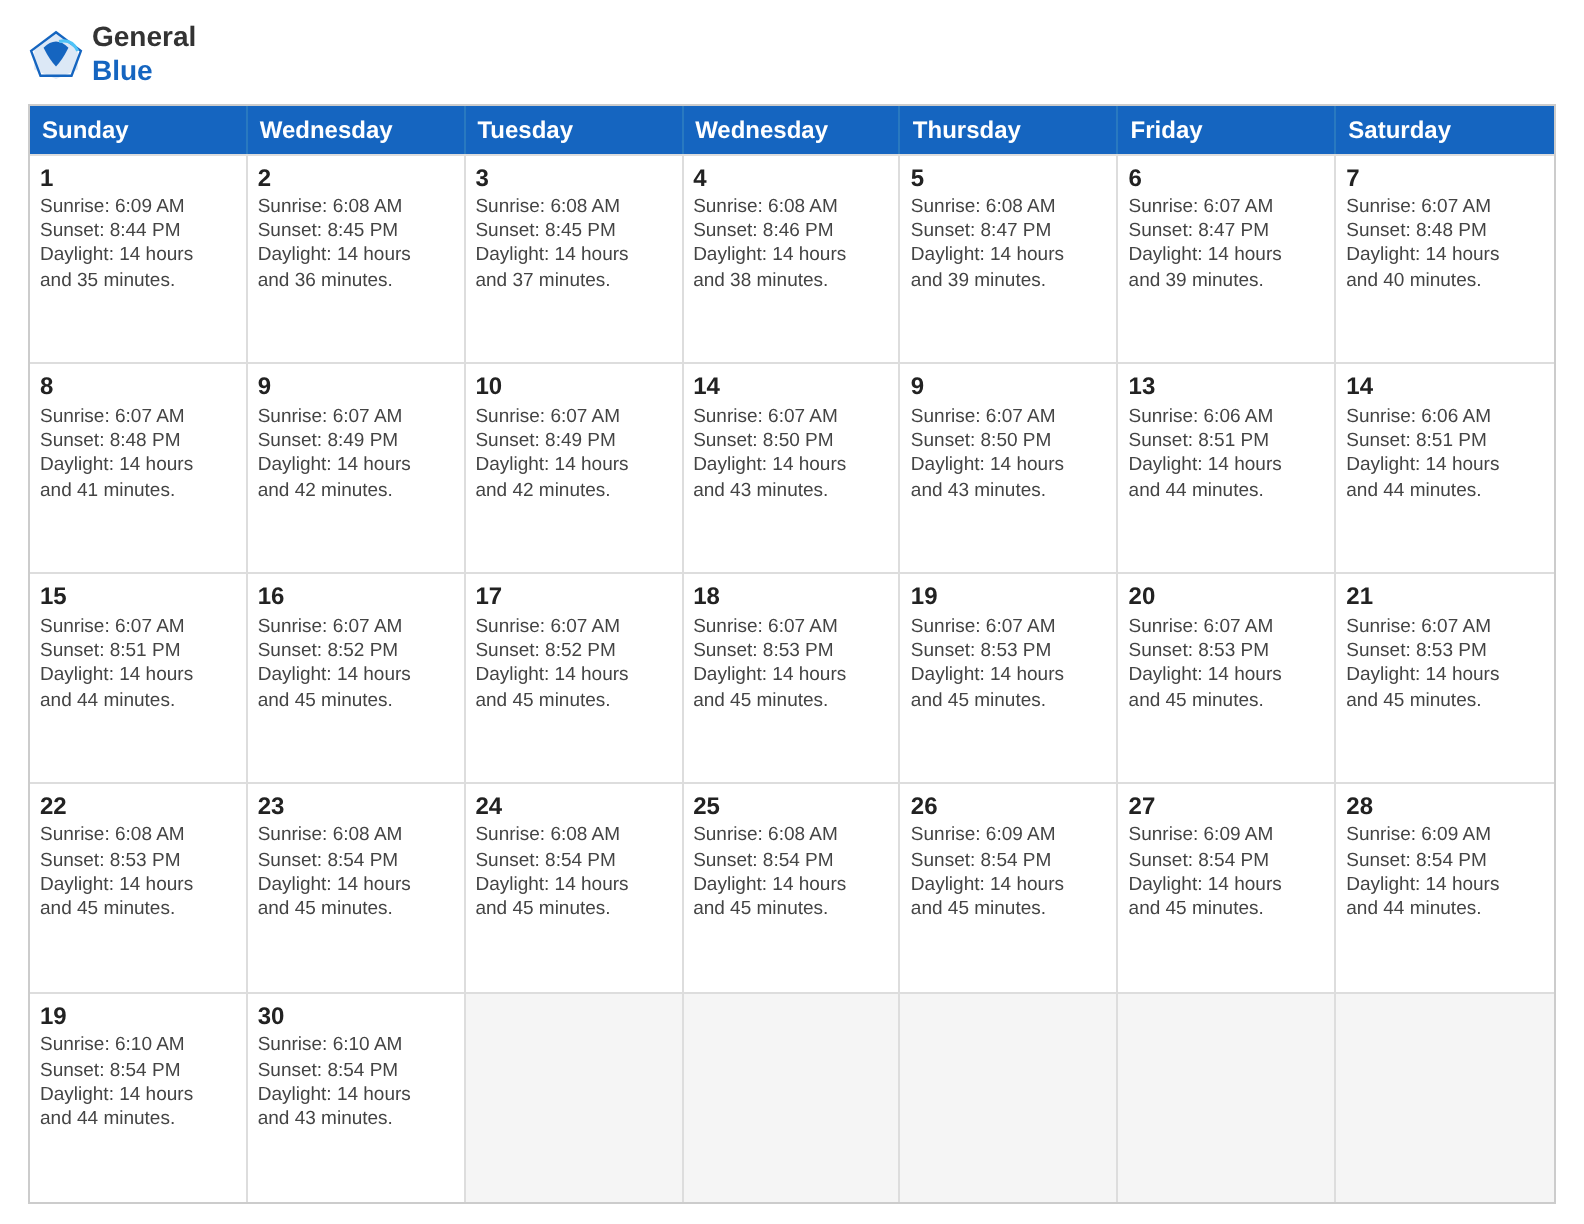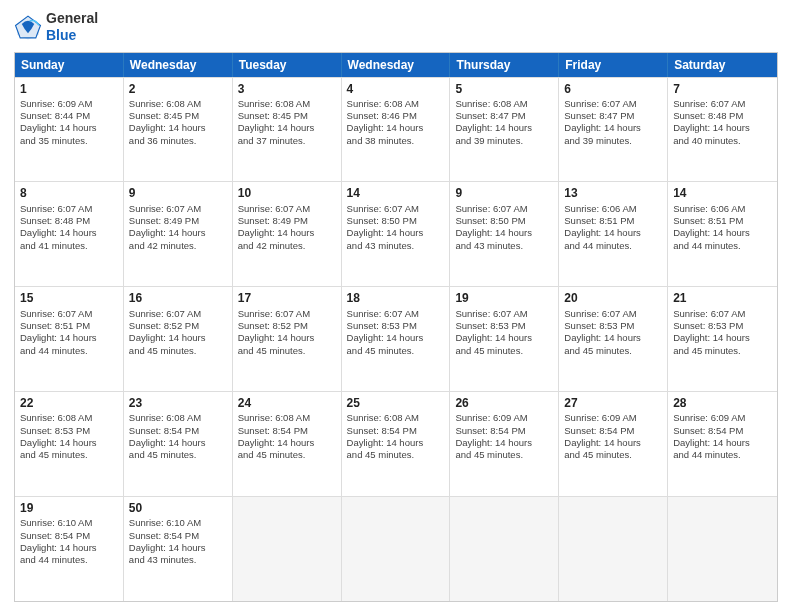--- a/index.html
+++ b/index.html
@@ -343,21 +343,21 @@
         </div>
         <div class="cal-row">
           <div class="cal-cell">
             <span class="day-num">19</span>
             <div class="cell-text" style="white-space: pre-line;">Sunrise: 6:10 AM
 Sunset: 8:54 PM
 Daylight: 14 hours
 and 44 minutes.</div>
           </div>
           <div class="cal-cell">
-            <span class="day-num">50</span>
+            <span class="day-num">30</span>
             <div class="cell-text" style="white-space: pre-line;">Sunrise: 6:10 AM
 Sunset: 8:54 PM
 Daylight: 14 hours
 and 43 minutes.</div>
           </div>
           <div class="cal-cell empty"></div>
           <div class="cal-cell empty"></div>
           <div class="cal-cell empty"></div>
           <div class="cal-cell empty"></div>
           <div class="cal-cell empty"></div>

